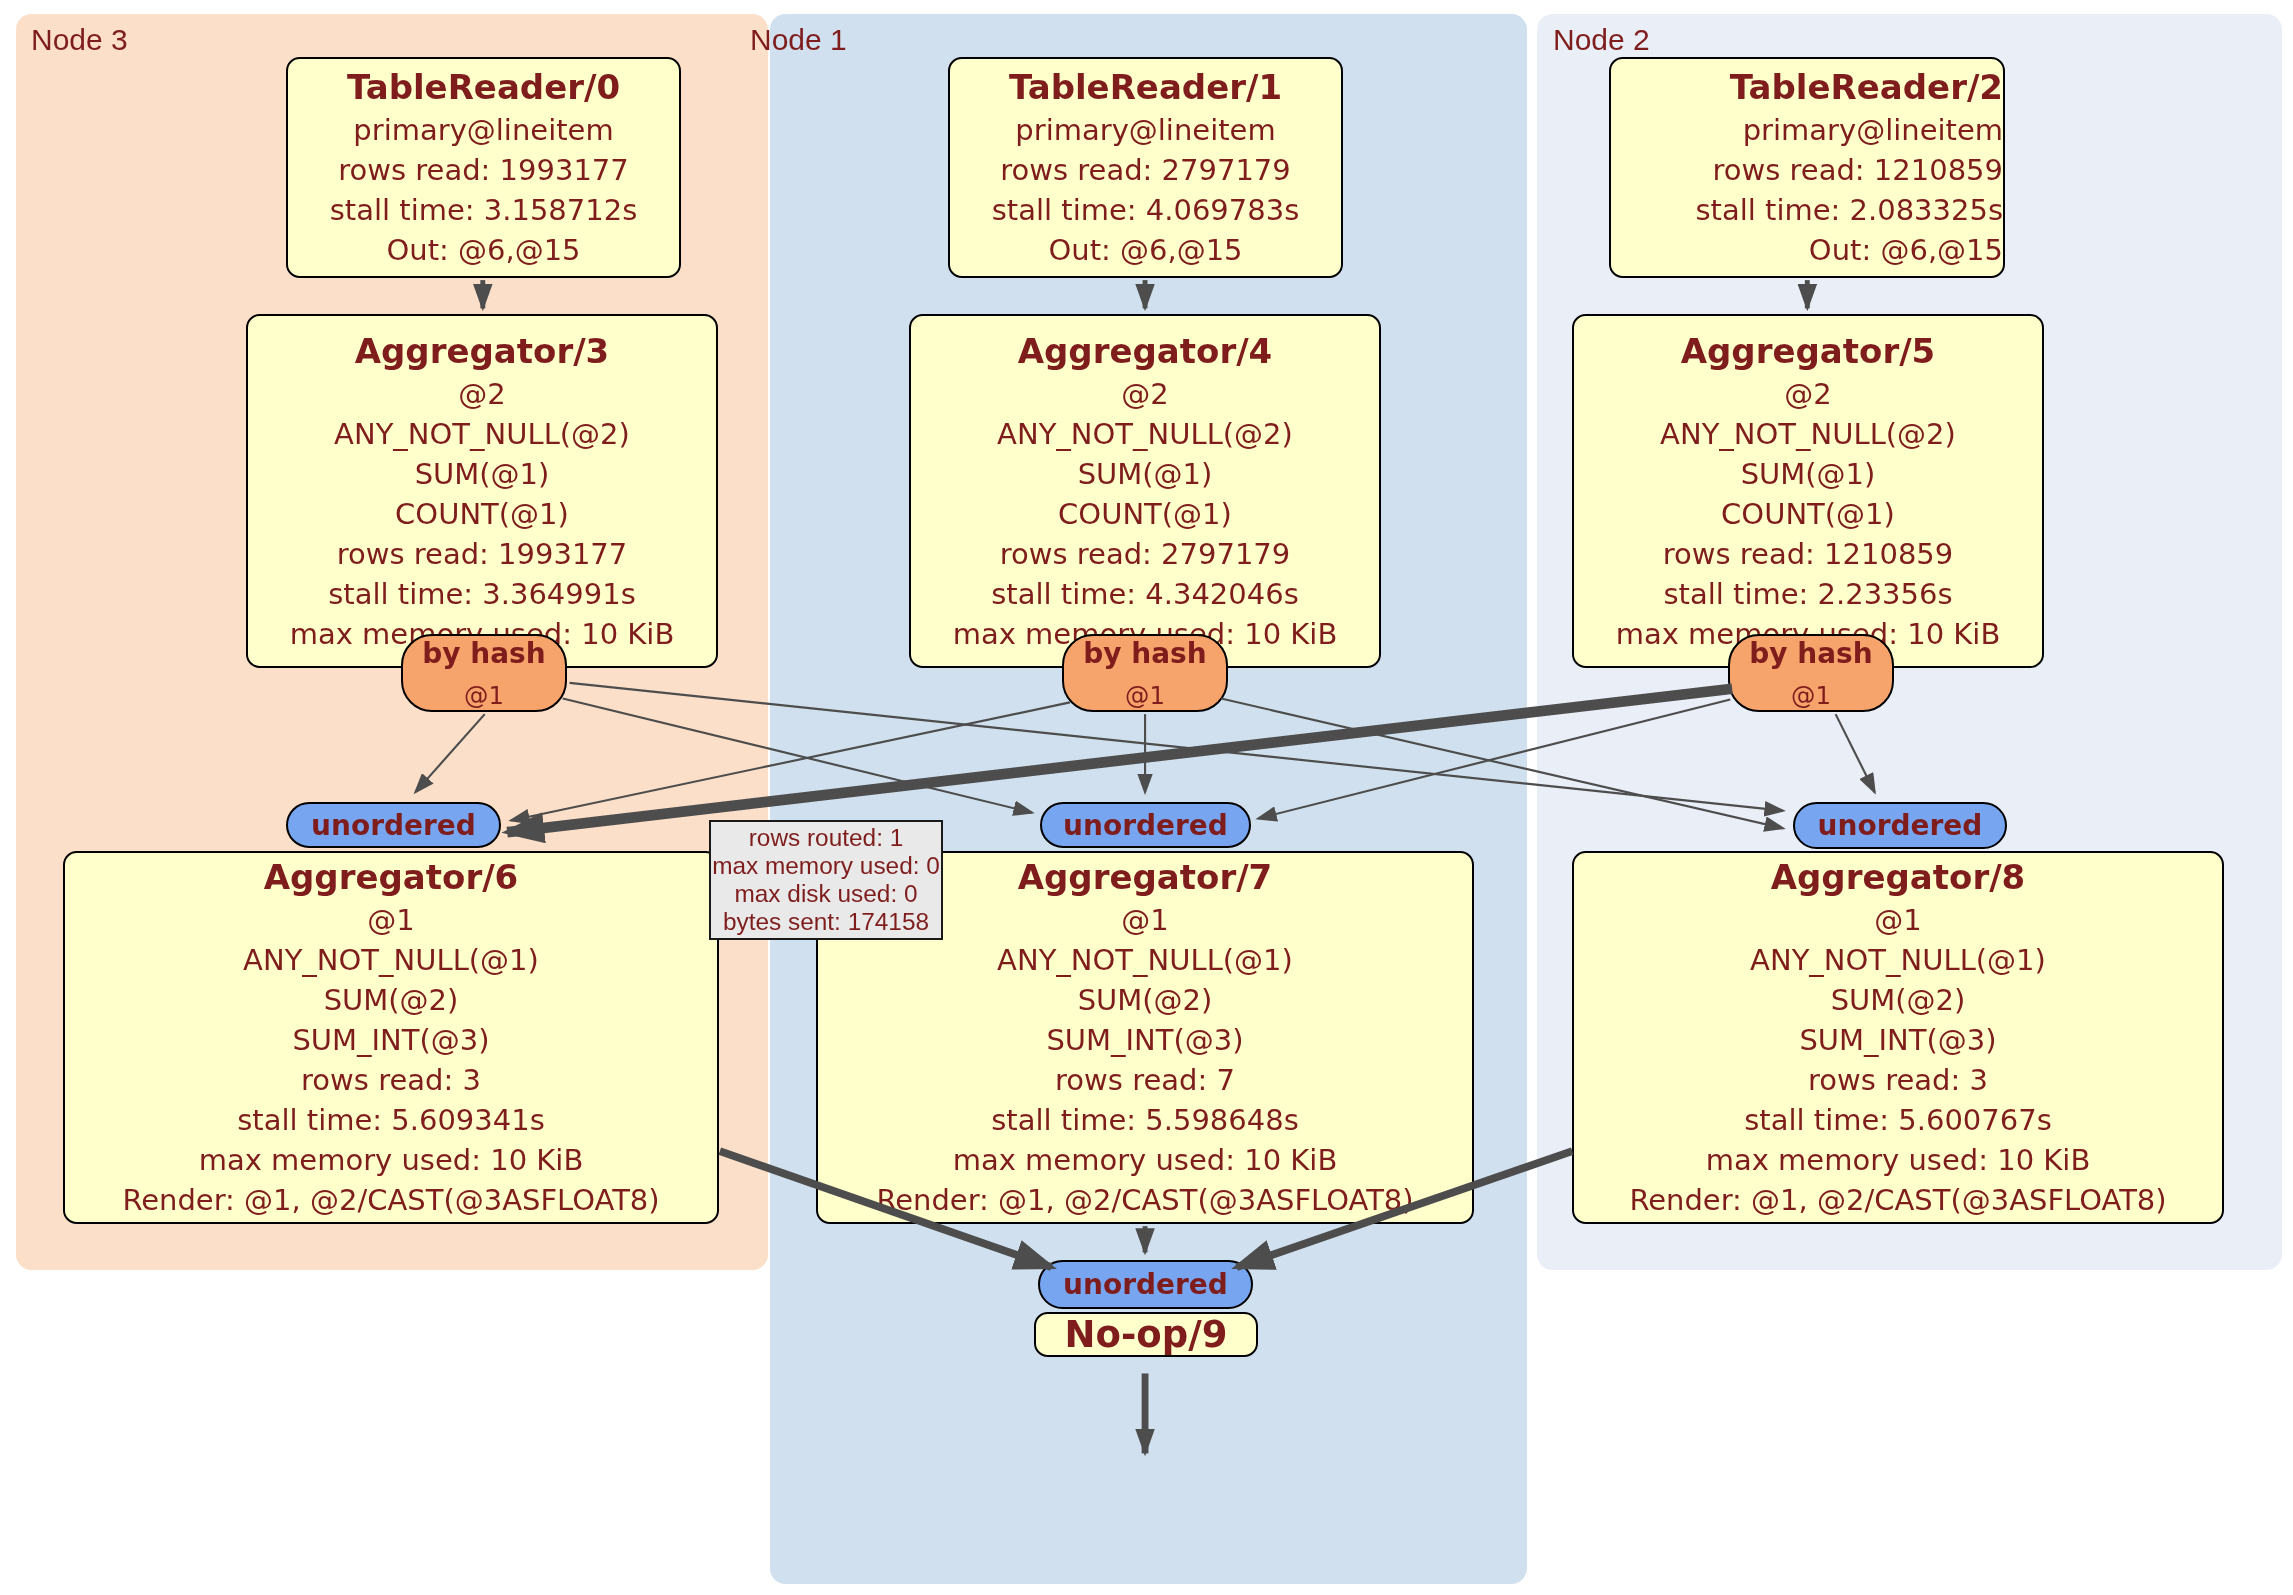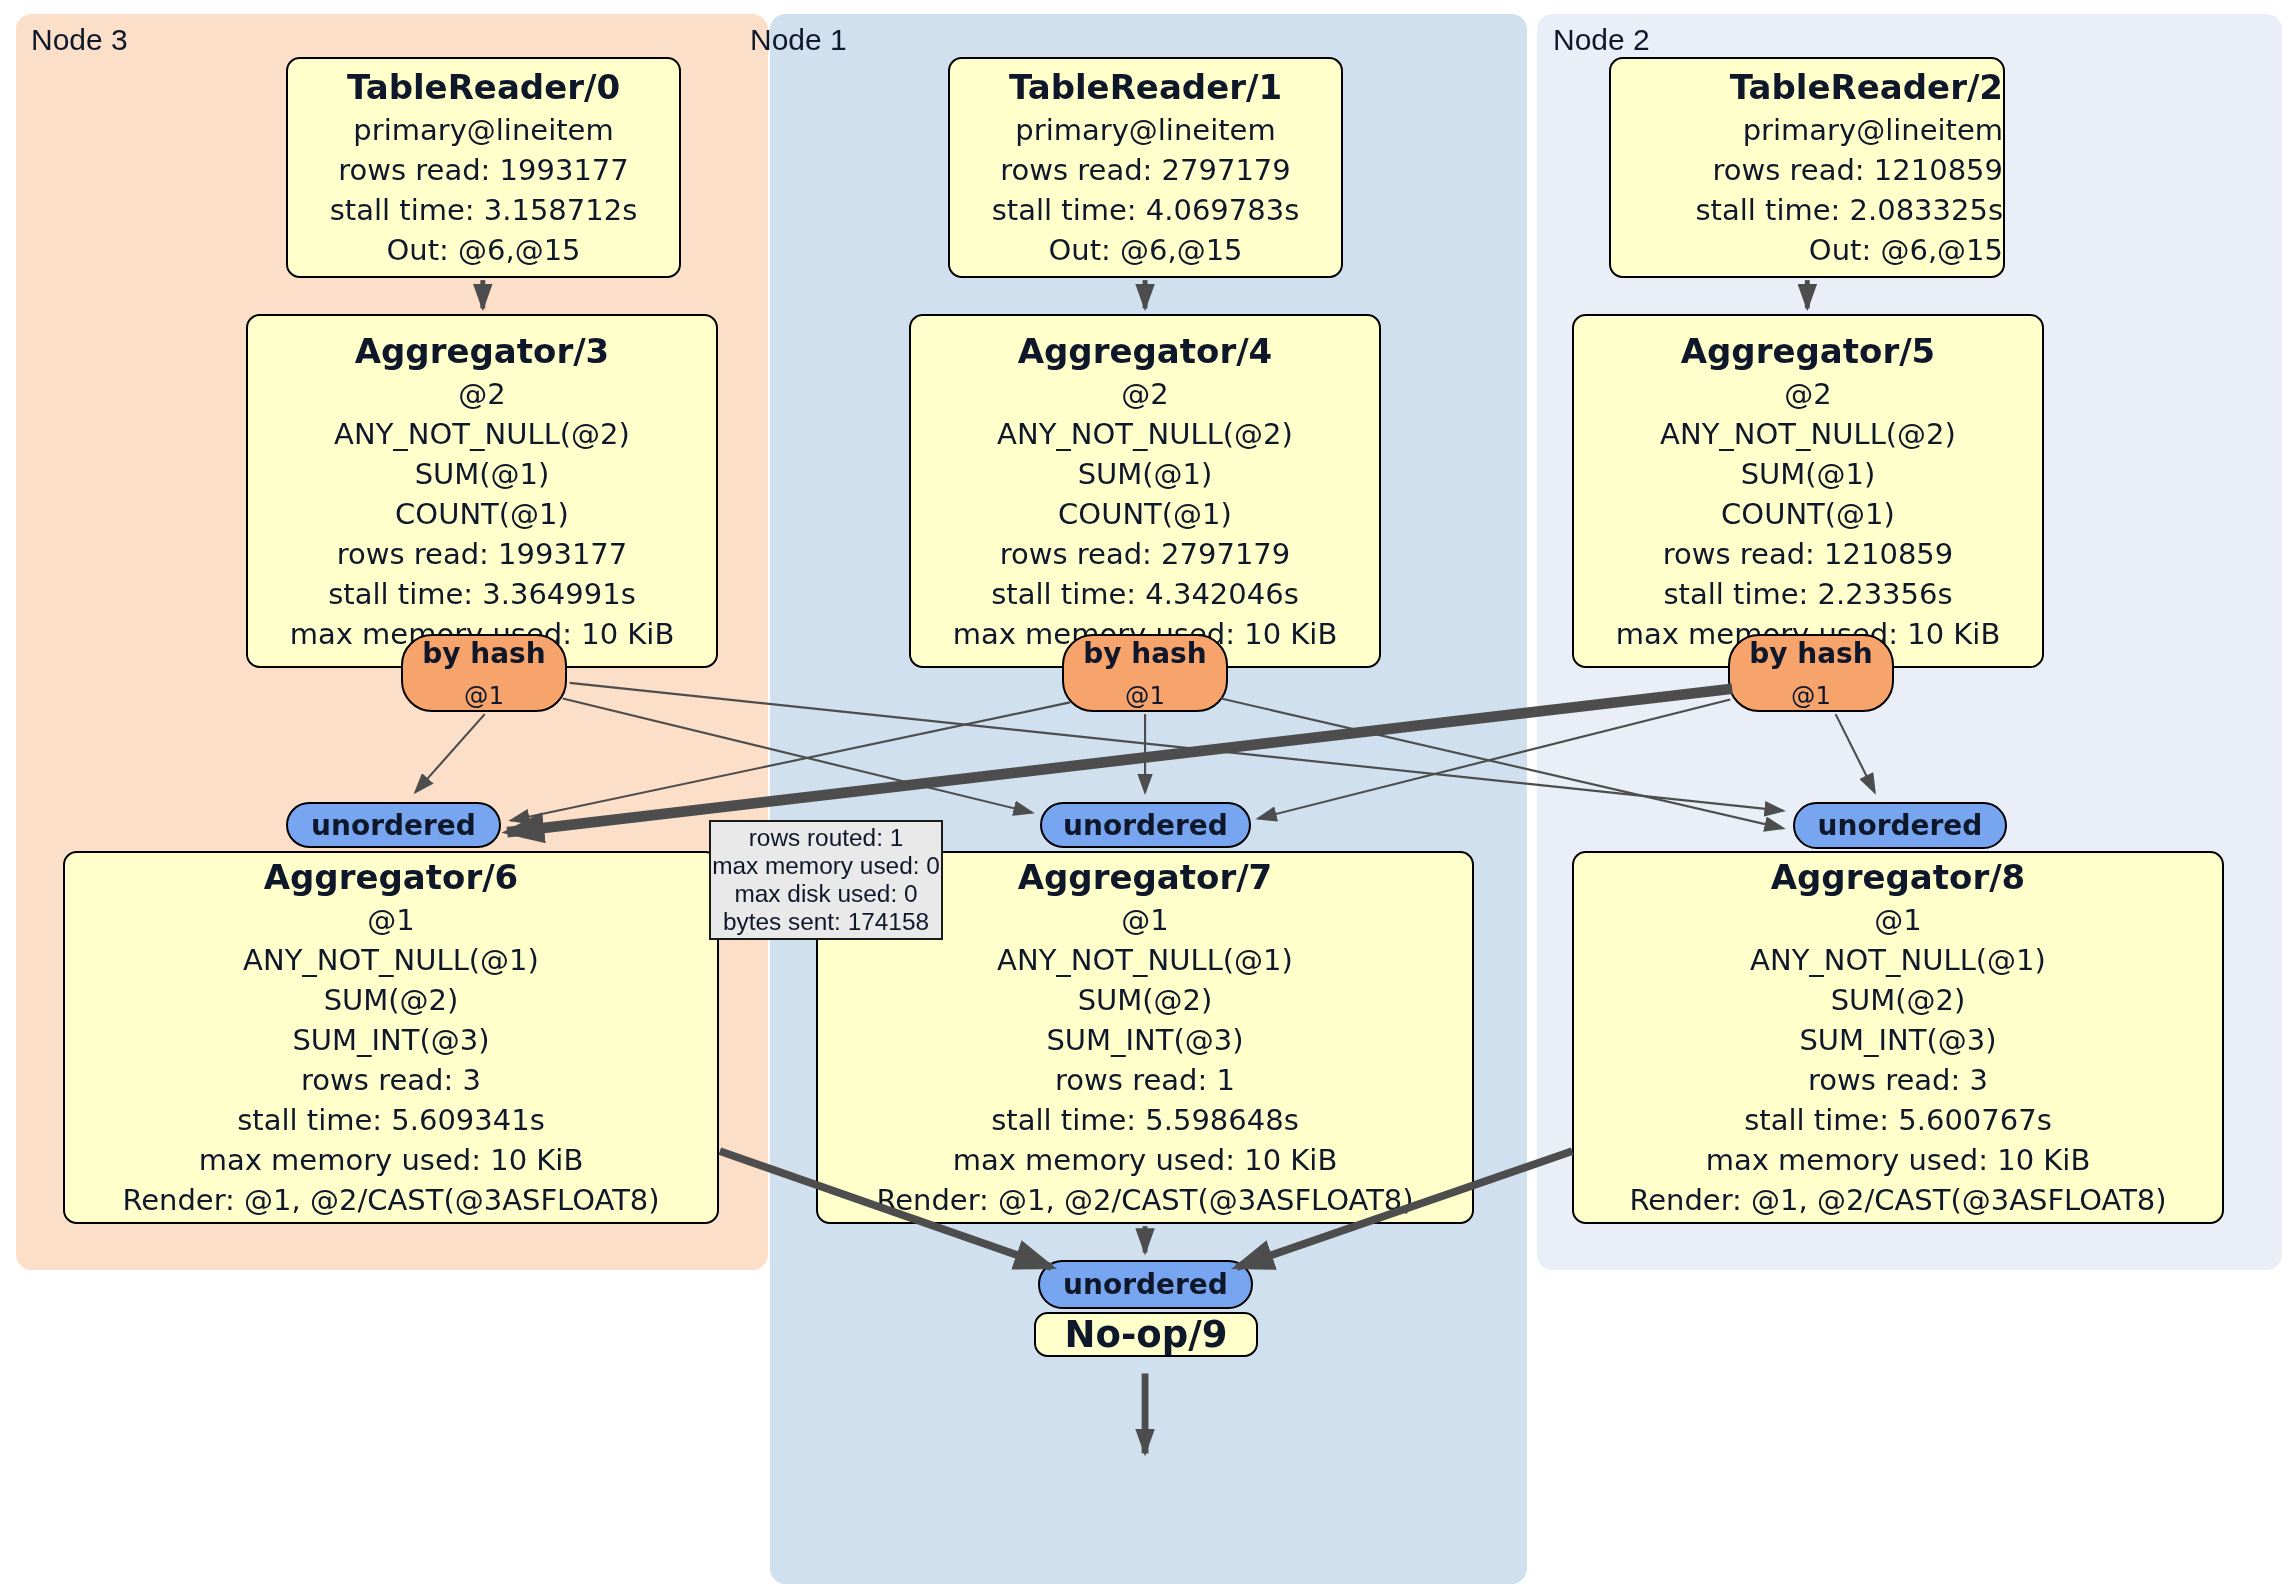--- a/index.html
+++ b/index.html
@@ -1,17 +1,17 @@
 <!DOCTYPE html>
 <html style="--node3_bg: #FBDFC9; --node1_bg: #D0E0EE; --node2_bg: #E9EEF7; --box_bg: #FFFFCC; --router_bg: #F6A36C; --sync_bg: #77A5F0; --tooltip_bg: #E9E9E9; --edge: #4D4D4D;"><head>
 <meta charset="utf-8">
 <style>
   html,body{margin:0;padding:0;background:#ffffff;}
   #stage{position:relative;width:2294px;height:1596px;overflow:hidden;
-         font-family:"DejaVu Sans",sans-serif;color:#0f172a;}
+         font-family:"DejaVu Sans",sans-serif;color:#7f1d1d;}
   .panel{position:absolute;border-radius:15.6px;z-index:1;}
   .panel-label{position:absolute;top:9.8px;left:15.6px;
                font-family:"Liberation Sans",sans-serif;font-size:30px;z-index:2;}
   .proc{position:absolute;background:var(--box_bg);border:2px solid #000;border-radius:13.7px;
         display:flex;flex-direction:column;align-items:center;justify-content:center;
         text-align:center;z-index:3;box-sizing:border-box;}
   .proc .title{font-weight:bold;font-size:34px;line-height:45px;white-space:nowrap;}
   .proc .line{font-size:29px;line-height:40px;white-space:nowrap;}
   .oval{position:absolute;border:2.9px solid #000;display:flex;flex-direction:column;
         align-items:center;justify-content:center;text-align:center;z-index:4;box-sizing:border-box;}
@@ -125,21 +125,21 @@
     <span class="line">stall time: 5.609341s</span>
     <span class="line">max memory used: 10 KiB</span>
     <span class="line">Render: @1, @2/CAST(@3ASFLOAT8)</span>
   </div>
   <div class="proc" style="left:816px;top:851px;width:658px;height:373px;">
     <span class="title">Aggregator/7</span>
     <span class="line">@1</span>
     <span class="line">ANY_NOT_NULL(@1)</span>
     <span class="line">SUM(@2)</span>
     <span class="line">SUM_INT(@3)</span>
-    <span class="line">rows read: 1</span>
+    <span class="line">rows read: 7</span>
     <span class="line">stall time: 5.598648s</span>
     <span class="line">max memory used: 10 KiB</span>
     <span class="line">Render: @1, @2/CAST(@3ASFLOAT8)</span>
   </div>
   <div class="proc" style="left:1572px;top:851px;width:652px;height:373px;">
     <span class="title">Aggregator/8</span>
     <span class="line">@1</span>
     <span class="line">ANY_NOT_NULL(@1)</span>
     <span class="line">SUM(@2)</span>
     <span class="line">SUM_INT(@3)</span>

